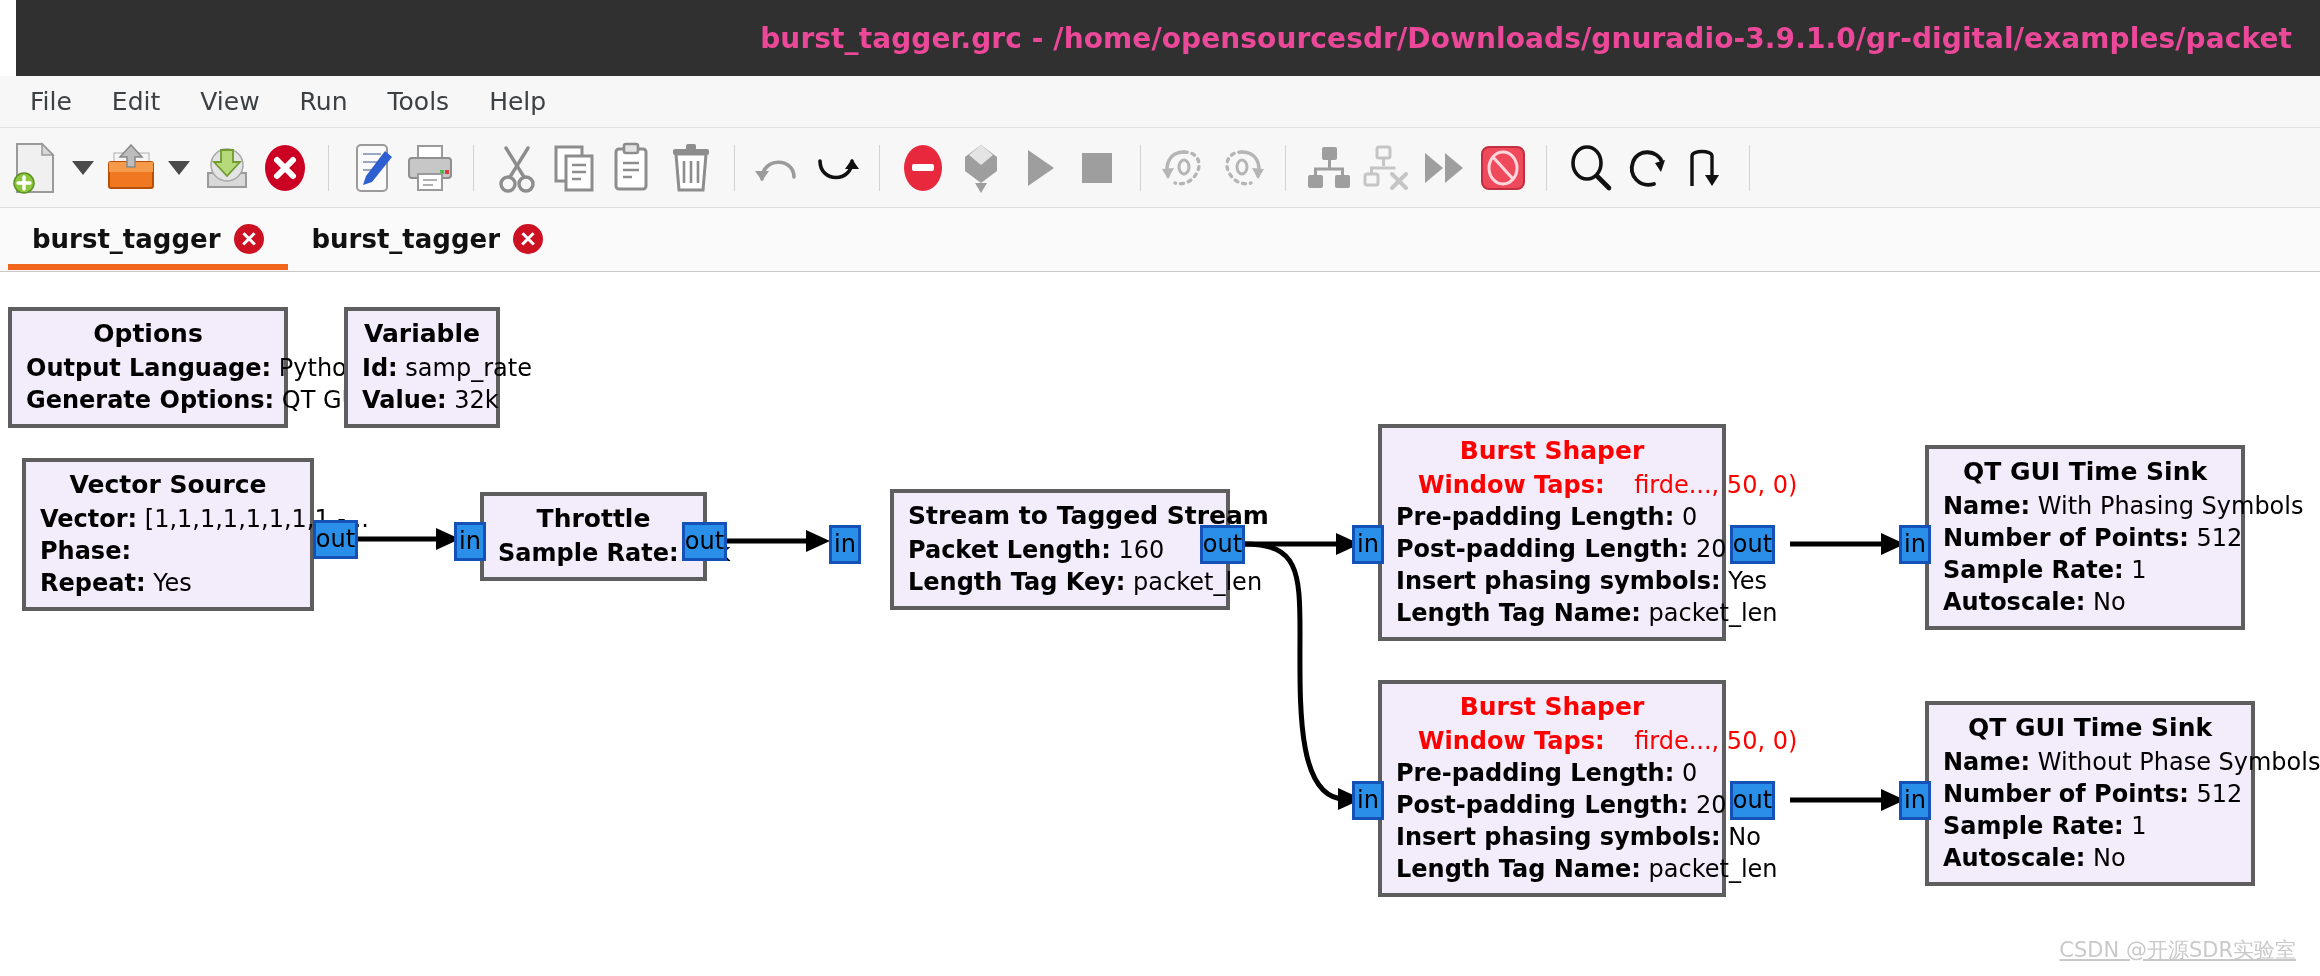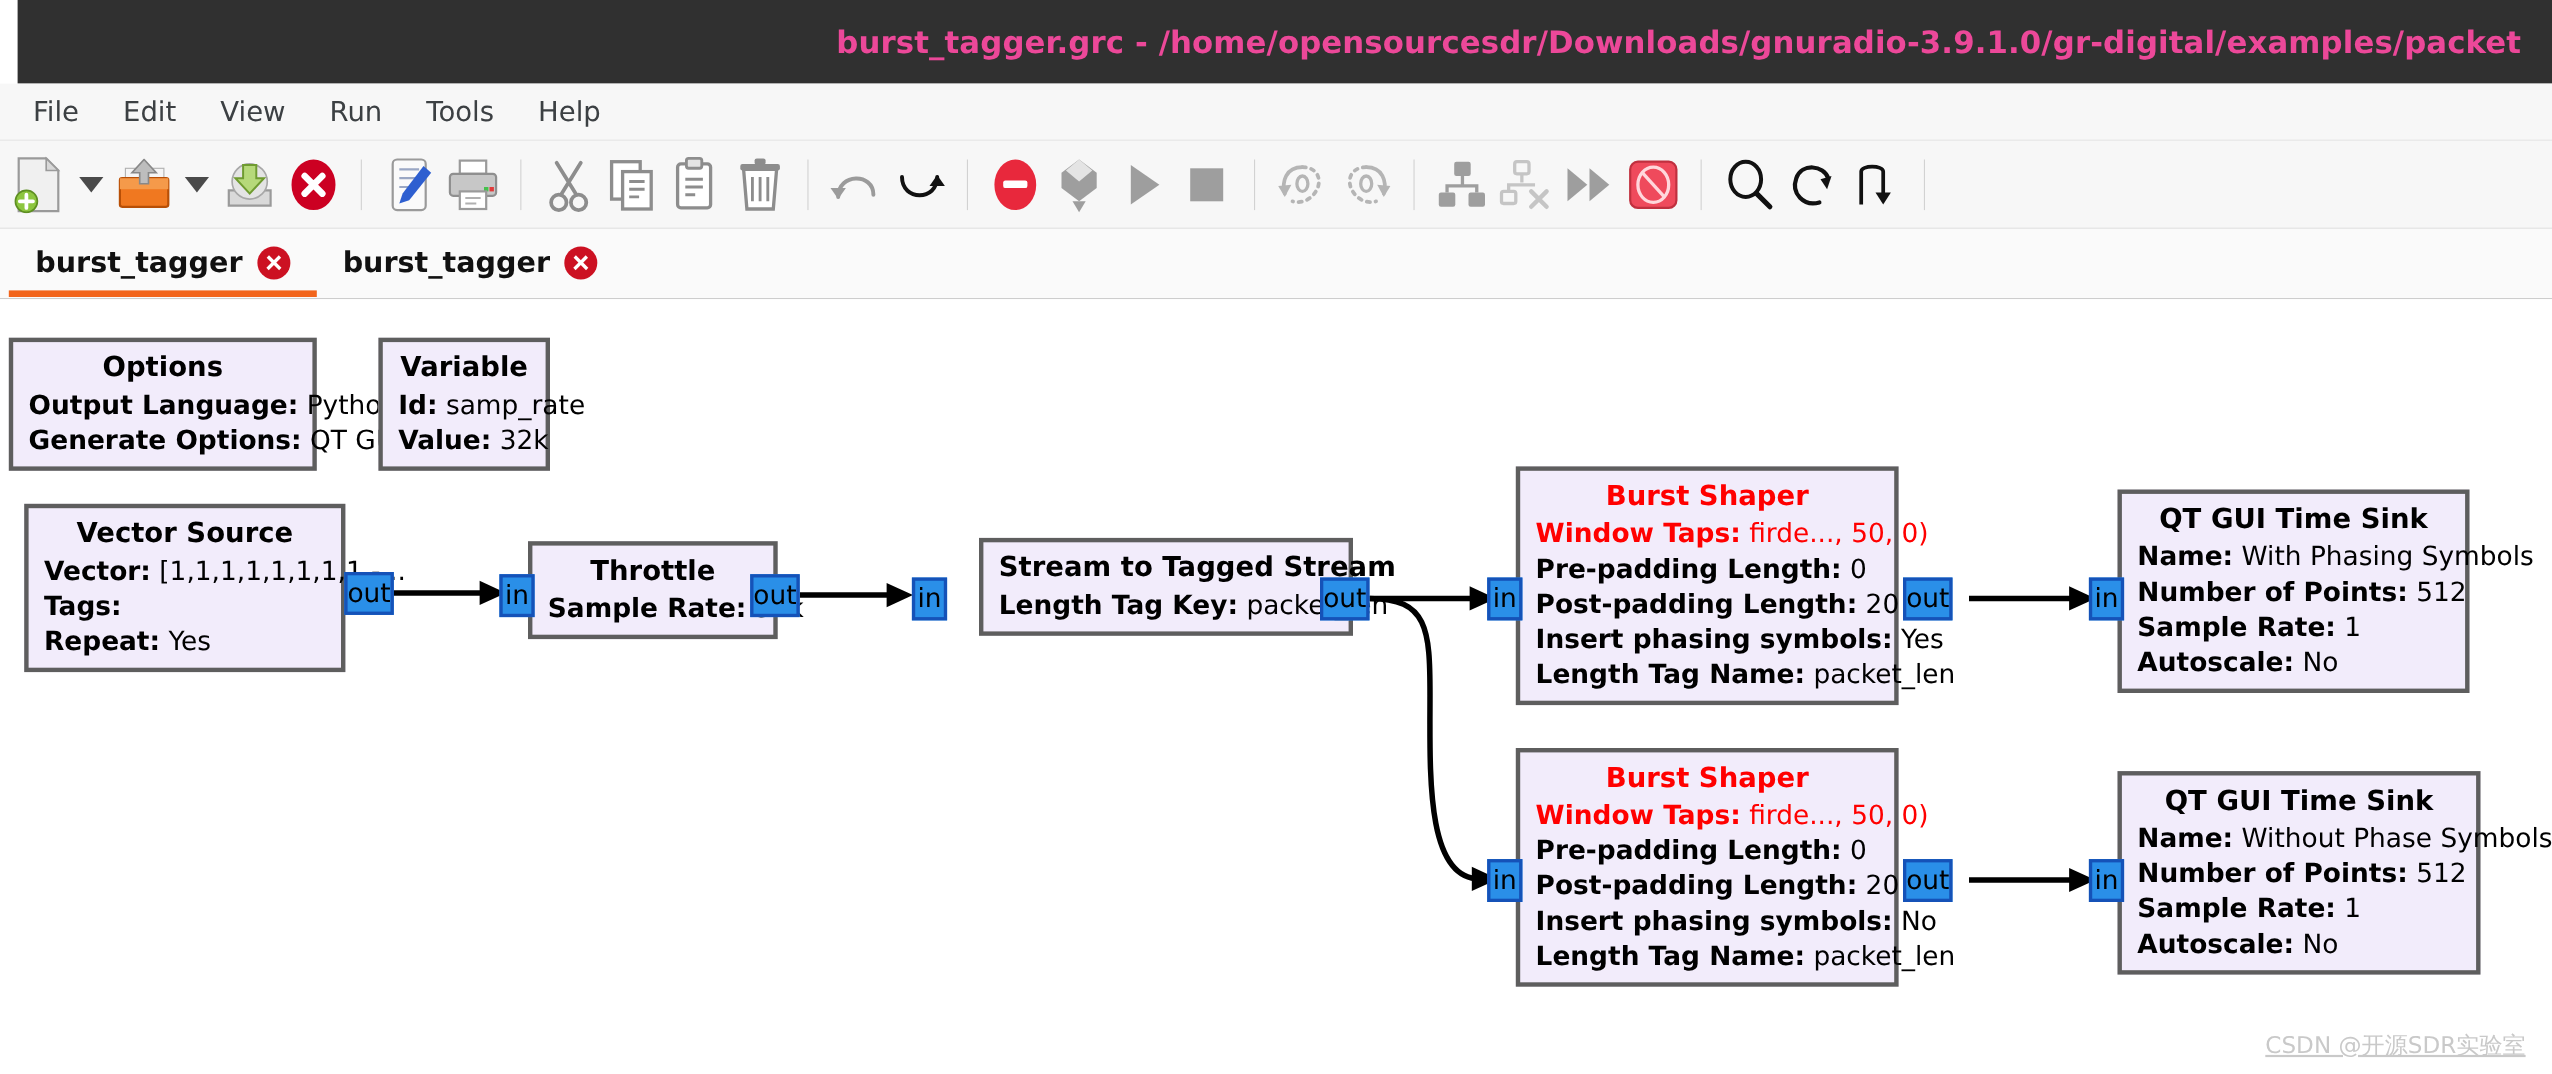--- a/index.html
+++ b/index.html
@@ -54,21 +54,21 @@
   .blk{
     position:absolute; background:#f2ecfb; border:4px solid #5e5e5e;
     padding:6px 14px 8px 14px; white-space:nowrap; line-height:1.34;
   }
   .blk .btitle{ font-size:25px; font-weight:bold; color:#000; text-align:center; padding-bottom:1px;}
   .blk .btitle.lft{ text-align:left; }
   .blk .btitle.err{ color:#ff0000; }
   .blk .row{ font-size:24px; color:#000; }
   .blk .row .k{ font-weight:bold; }
   .blk .row .v{ font-weight:normal; }
-  .blk .row.err .k,.blk .row.err .v{ color:#ff0000; }
+  .blk .row.err .k,.blk .row.err .v{ color:#ff0000;margin-left:22px; }
 
   
   .port{
     position:absolute; background:#2a8fe8; border:3px solid #1552b8;
     color:#000; font-size:24px; line-height:1; display:flex;
     align-items:center; justify-content:center; padding:4px 3px 6px 3px;
   }
 
   
   #wm{ position:absolute; right:24px; bottom:12px; font-size:21px; color:#c9c9c9; white-space:nowrap;text-decoration:underline;}
@@ -385,21 +385,21 @@
     </div>
   </div>
 
   <div class="blk" style="left:22px; top:186px; width:292px;">
     <div class="btitle">Vector Source</div>
     <div class="row">
       <span class="k">Vector:</span>
       <span class="v">[1,1,1,1,1,1,1,1,-...</span>
     </div>
     <div class="row">
-      <span class="k">Tags:</span>
+      <span class="k">Phase:</span>
       <span class="v"></span>
     </div>
     <div class="row">
       <span class="k">Repeat:</span>
       <span class="v">Yes</span>
     </div>
   </div>
   <div class="port" style="left:313px; top:248px; width:45px; height:39px;">
     <span>out</span>
   </div>
@@ -413,20 +413,24 @@
   </div>
   <div class="port" style="left:454px; top:250px; width:32px; height:39px;">
     <span>in</span>
   </div>
   <div class="port" style="left:682px; top:250px; width:45px; height:39px;">
     <span>out</span>
   </div>
 
   <div class="blk" style="left:890px; top:217px; width:340px;">
     <div class="btitle lft">Stream to Tagged Stream</div>
+    <div class="row">
+      <span class="k">Packet Length:</span>
+      <span class="v">160</span>
+    </div>
     <div class="row">
       <span class="k">Length Tag Key:</span>
       <span class="v">packet_len</span>
     </div>
   </div>
   <div class="port" style="left:829px; top:253px; width:32px; height:39px;">
     <span>in</span>
   </div>
   <div class="port" style="left:1200px; top:253px; width:45px; height:39px;">
     <span>out</span>

